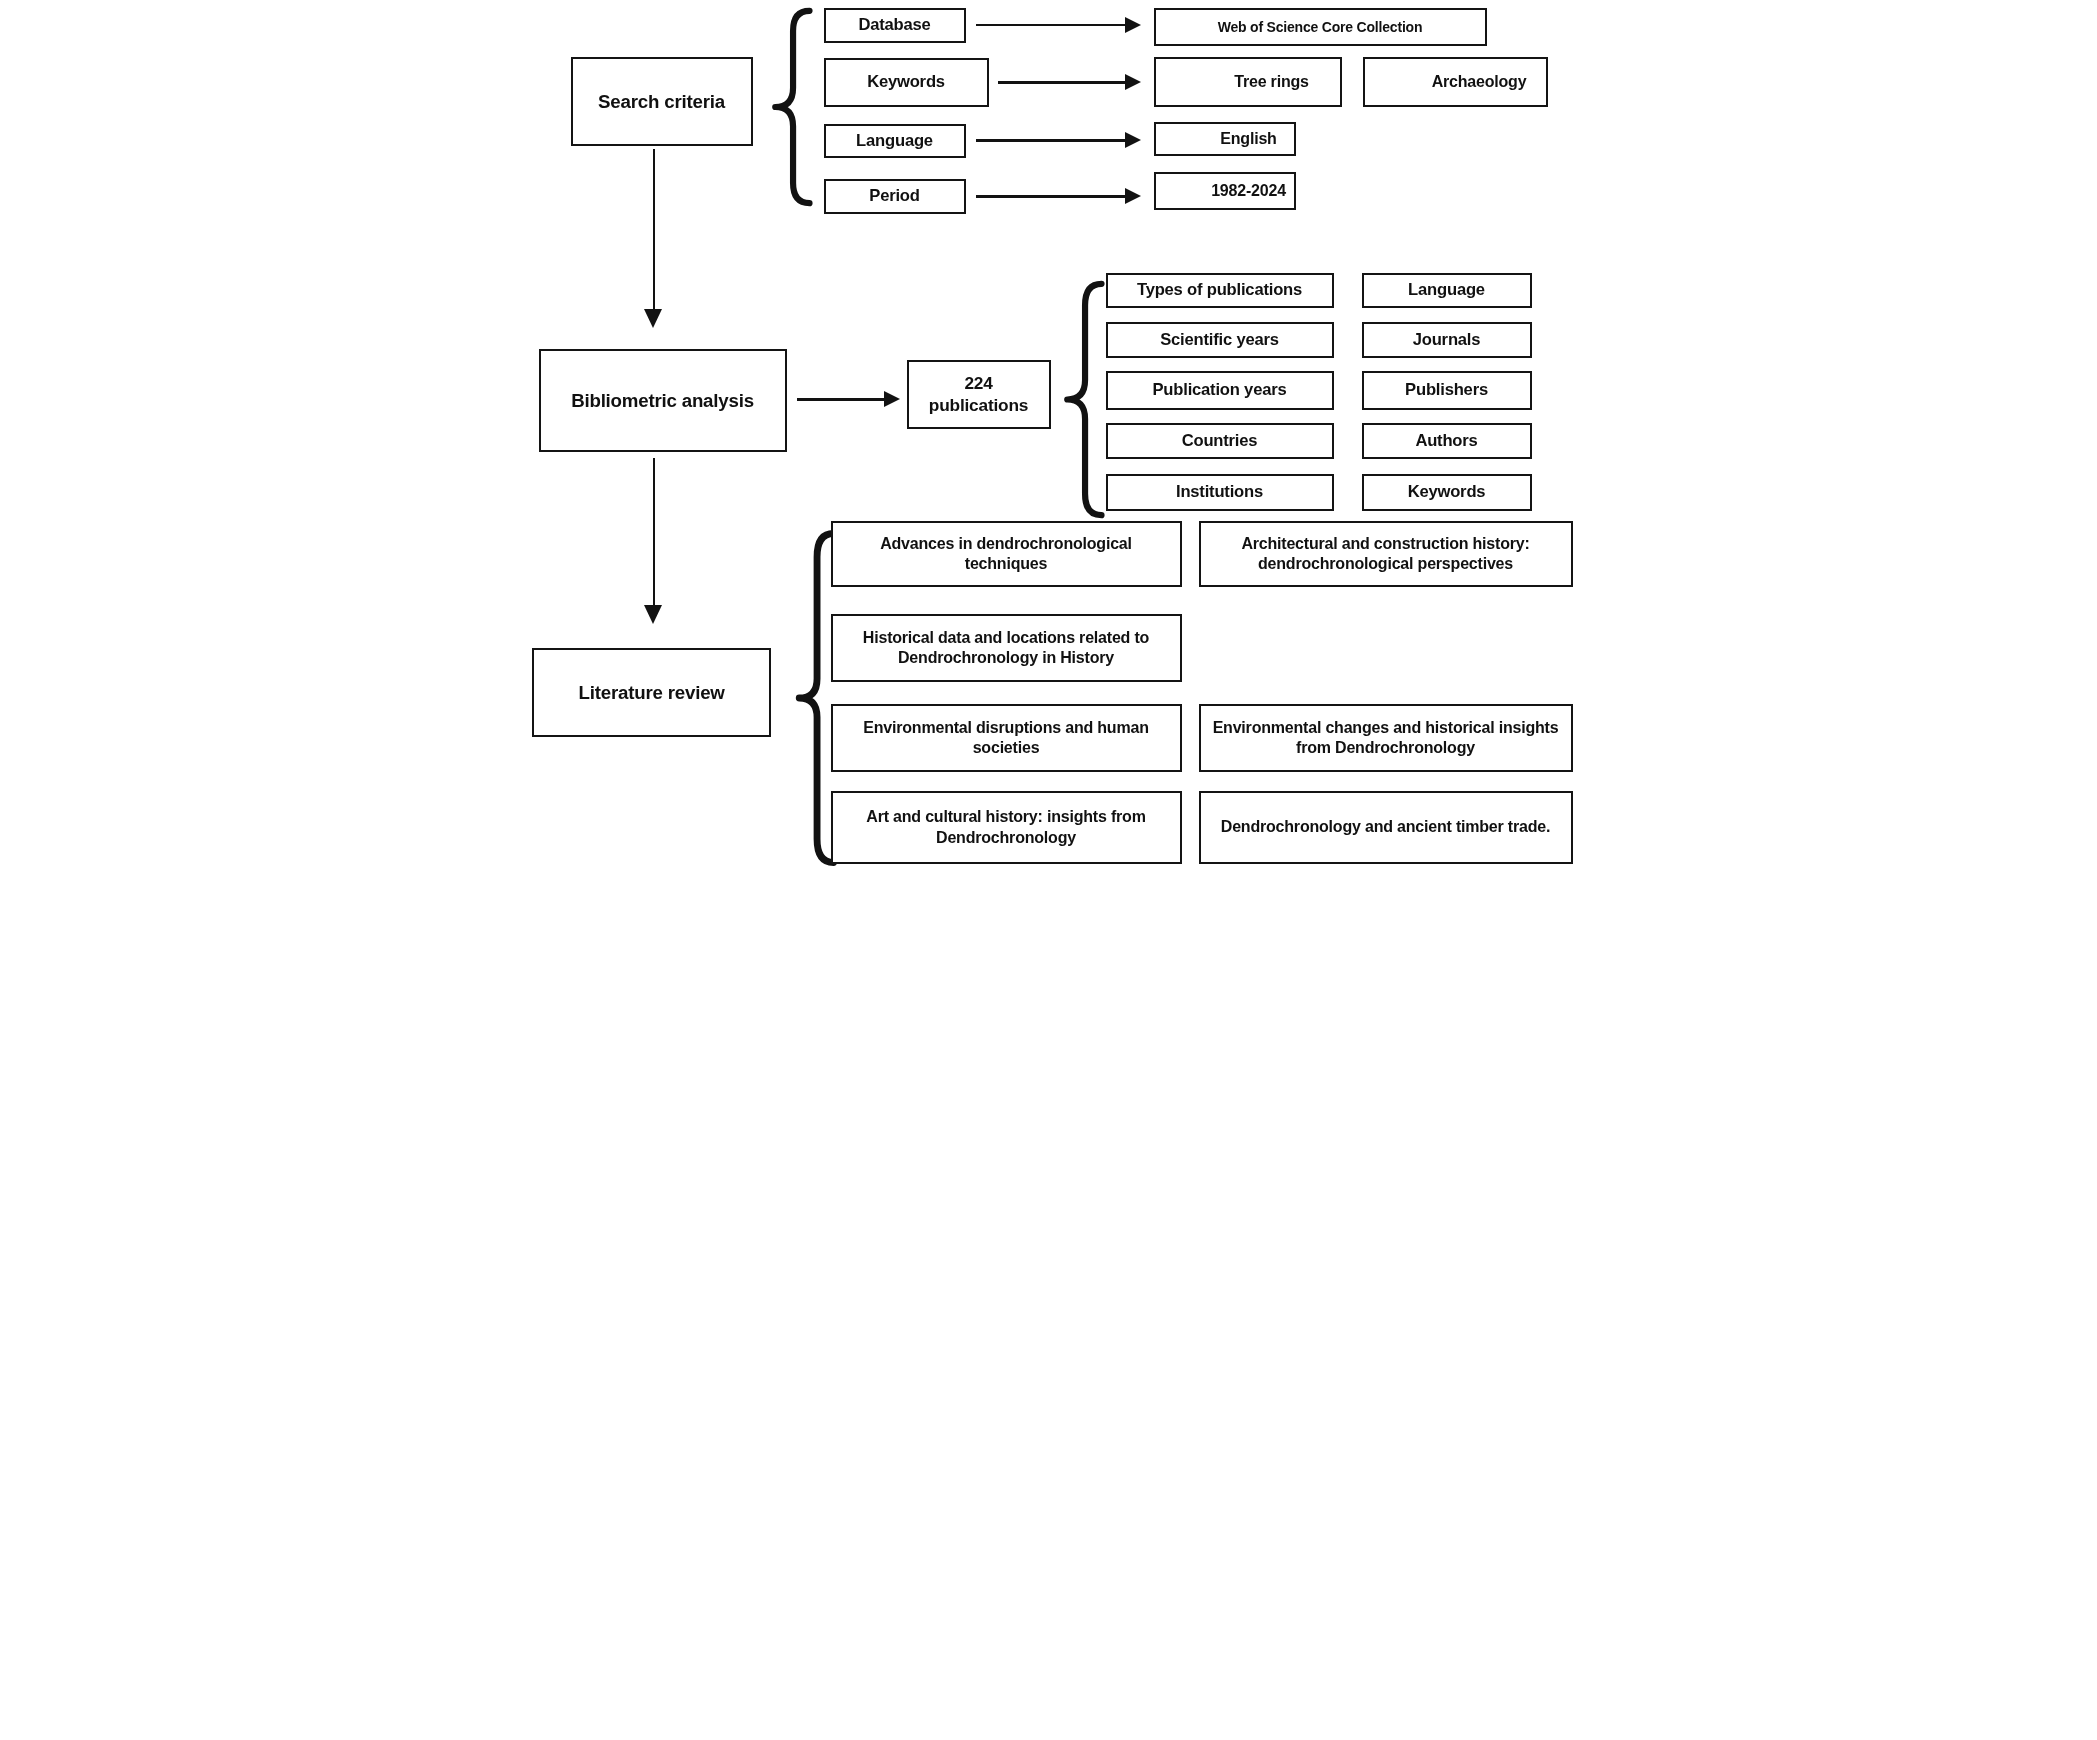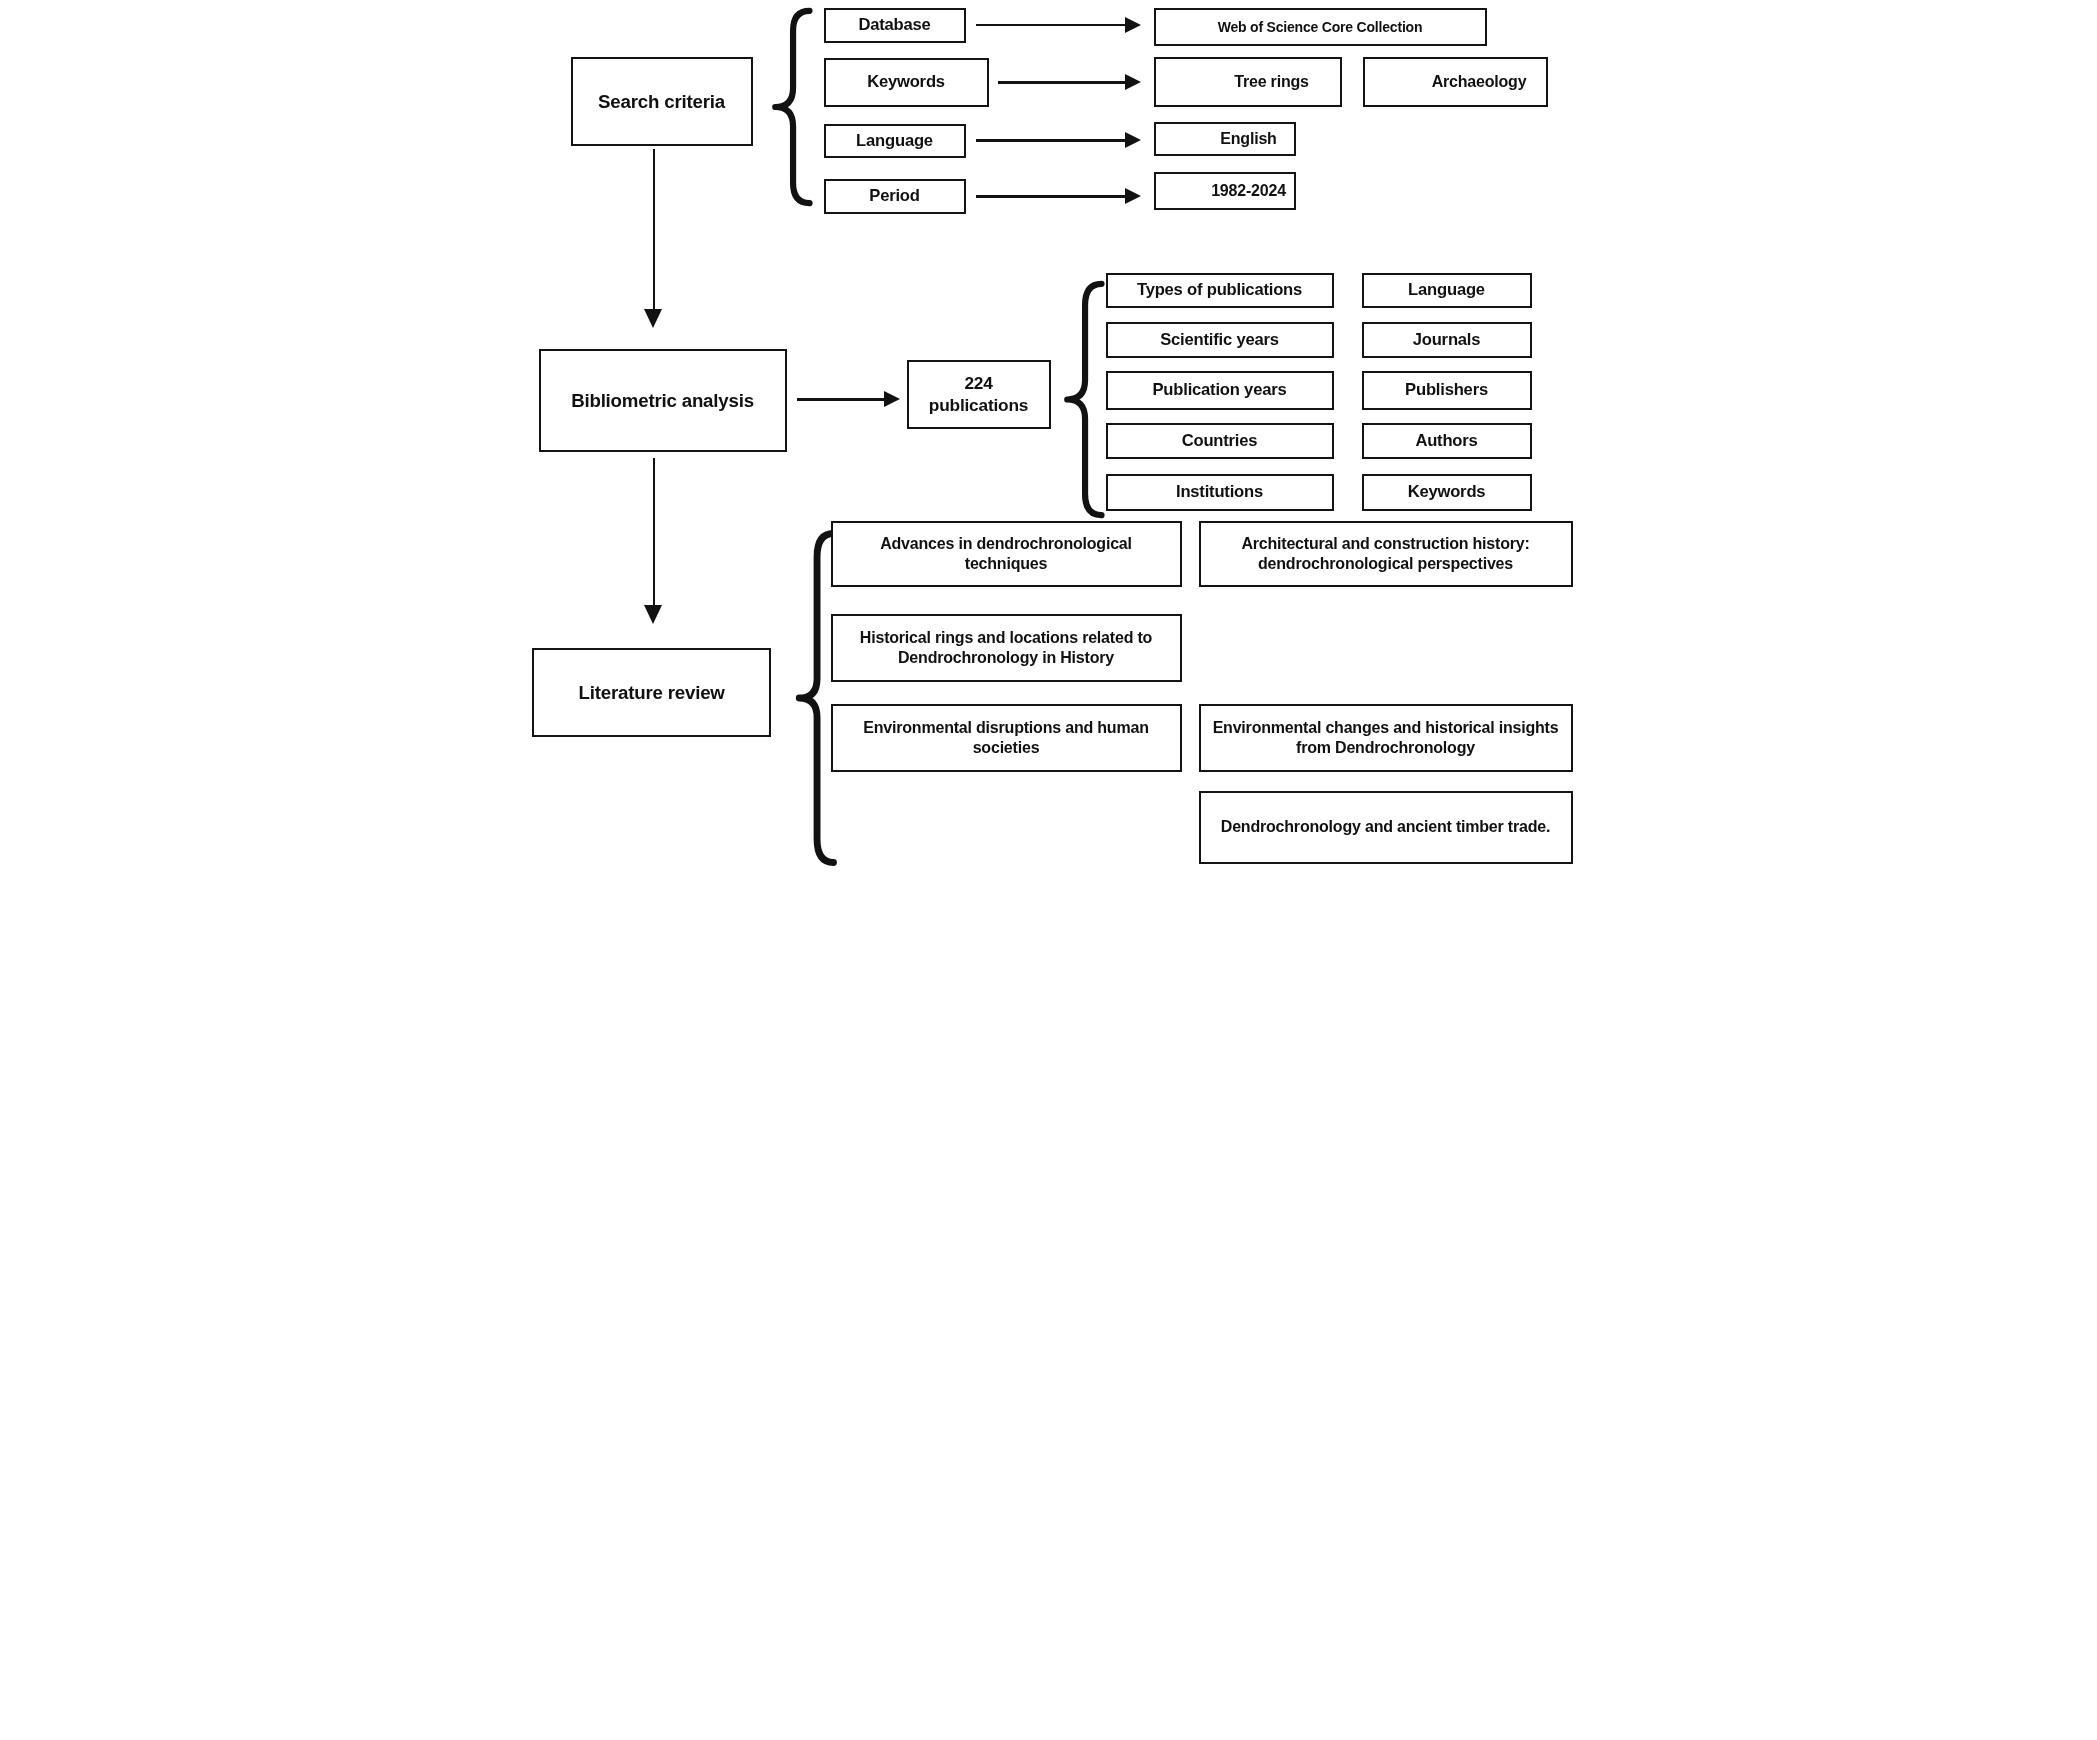--- a/index.html
+++ b/index.html
@@ -158,28 +158,31 @@
   </div>
 
   <div class="box topic" style="left:306px;top:521px;width:351px;height:66px;">
     <span>Advances in dendrochronological techniques</span>
   </div>
   <div class="box topic" style="left:674px;top:521px;width:374px;height:66px;">
     <span>Architectural and construction history: dendrochronological perspectives</span>
   </div>
 
   <div class="box topic" style="left:306px;top:614px;width:351px;height:68px;">
-    <span>Historical rings and locations related to Dendrochronology in History</span>
+    <span>Historical data and locations related to Dendrochronology in History</span>
   </div>
 
   <div class="box topic" style="left:306px;top:704px;width:351px;height:68px;">
     <span>Environmental disruptions and human societies</span>
   </div>
   <div class="box topic" style="left:674px;top:704px;width:374px;height:68px;">
     <span>Environmental changes and historical insights from Dendrochronology</span>
   </div>
 
+  <div class="box topic" style="left:306px;top:791px;width:351px;height:73px;">
+    <span>Art and cultural history: insights from Dendrochronology</span>
+  </div>
   <div class="box topic" style="left:674px;top:791px;width:374px;height:73px;">
     <span>Dendrochronology and ancient timber trade.</span>
   </div>
 
 </div>
 
 
 </body></html>

